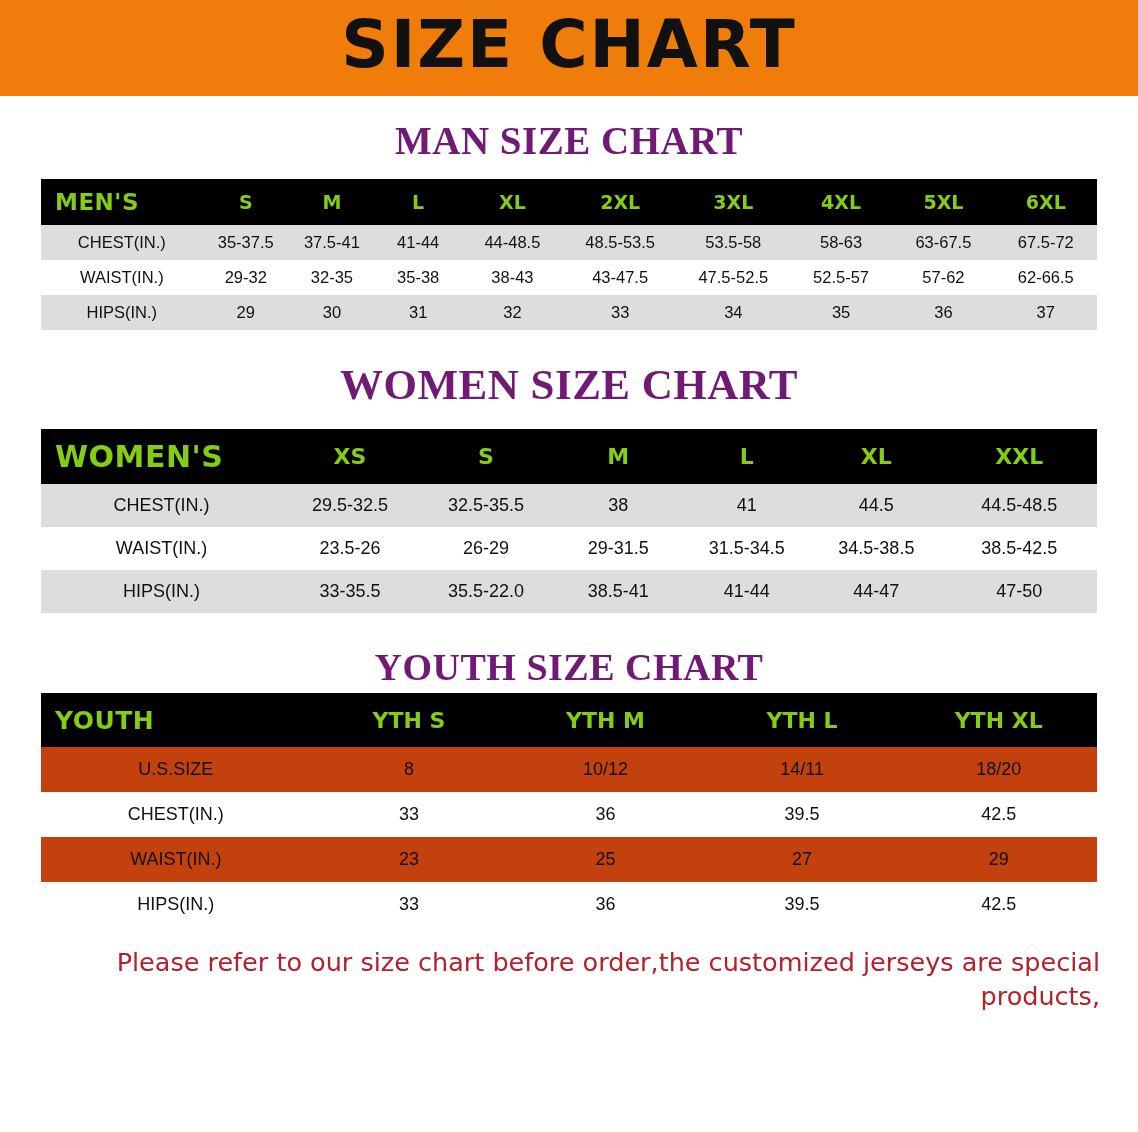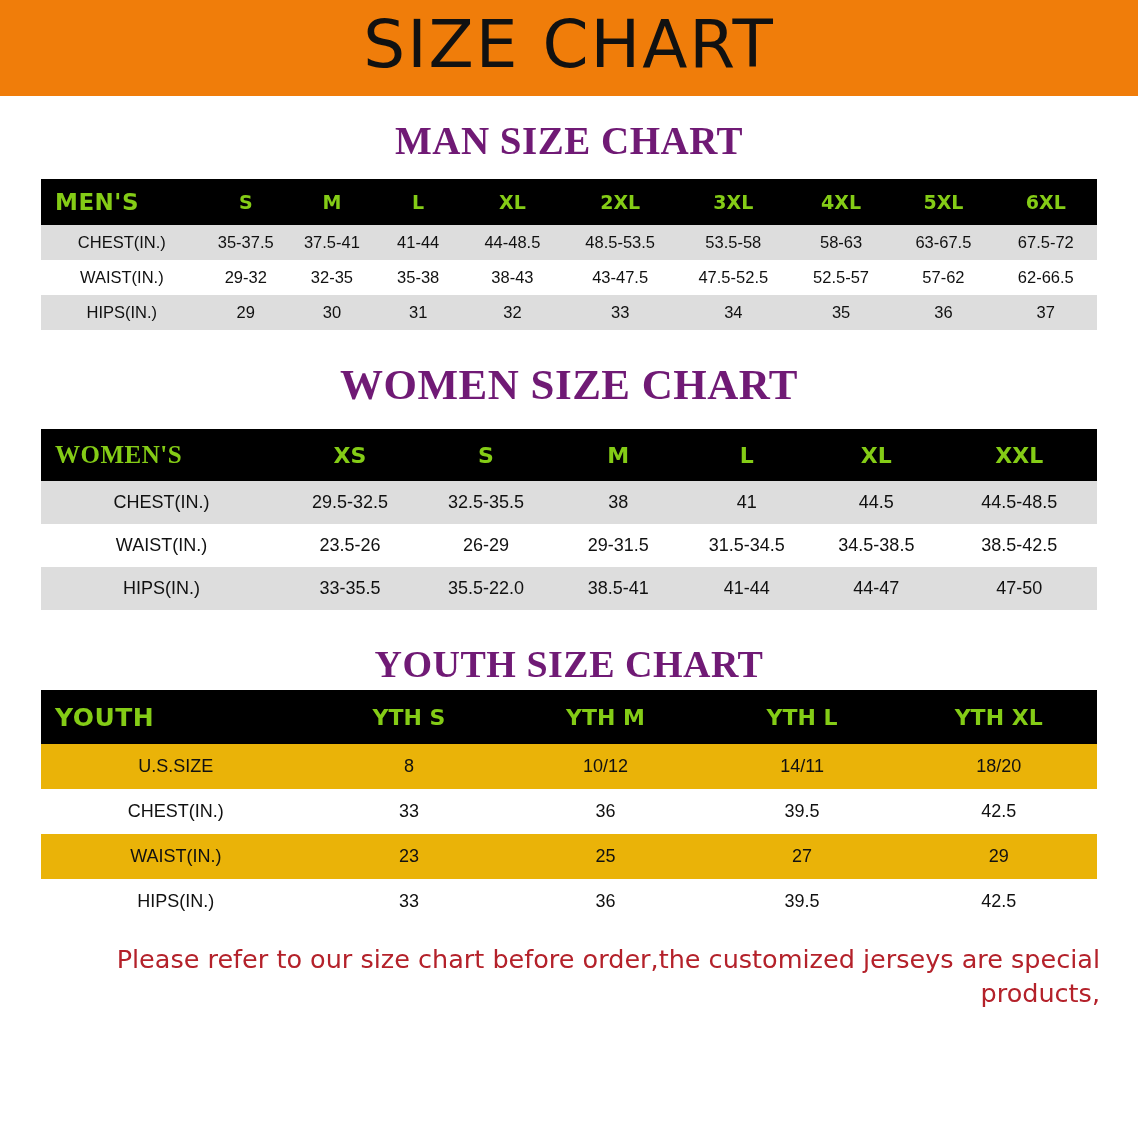--- a/index.html
+++ b/index.html
@@ -24,21 +24,21 @@
   .banner {
     width: 100%;
     height: 96px;
     background: #f07d0a;
     display: flex;
     align-items: center;
     justify-content: center;
   }
   .banner-title {
     font-family: "DejaVu Sans", sans-serif;
-    font-weight: normal;
+    font-weight: bold;
     font-size: 66px;
     letter-spacing: 2px;
     color: #111111;
     line-height: 1;
     padding-bottom: 6px;
   }
   .section-title {
     text-align: center;
     font-family: "Liberation Serif", serif;
     font-weight: bold;
@@ -82,30 +82,30 @@
   
   .men thead th { font-size: 19px; height: 22px; }
   .men thead th.rowhead { font-size: 23px; }
   .men tbody td { font-size: 16.5px; padding: 8px 0; }
   .men tbody tr.alt td { background: #dddddd; }
   .men tbody tr.plain td { background: #ffffff; }
   .men tbody td.rowlabel { font-size: 16.5px; }
 
   
   .women thead th { font-size: 22px; height: 32px; }
-  .women thead th.rowhead { font-size: 25px; font-family: Liberation Serif, serif; }
+  .women thead th.rowhead { font-size: 30px; }
   .women tbody td { font-size: 18px; padding: 11px 0; }
   .women tbody tr.alt td { background: #dddddd; }
   .women tbody tr.plain td { background: #ffffff; }
 
   
   .youth thead th { font-size: 22px; height: 34px; }
   .youth thead th.rowhead { font-size: 25px; }
   .youth tbody td { font-size: 18px; padding: 12px 0; }
-  .youth tbody tr.alt td { background: #eab308; }
+  .youth tbody tr.alt td { background: #c2410c; }
   .youth tbody tr.plain td { background: #ffffff; }
 
   .note {
     margin: 18px 38px 0 38px;
     color: #b4212a;
     font-family: "DejaVu Sans", sans-serif;
     font-size: 25.5px;
     line-height: 1.35;
     text-align: right;
   }

